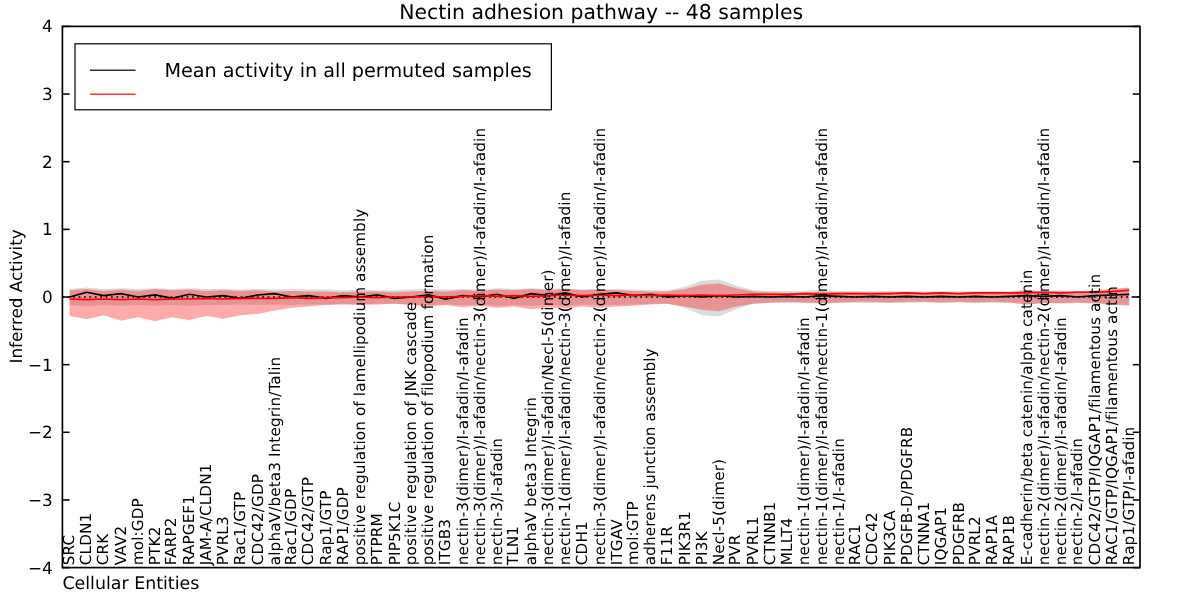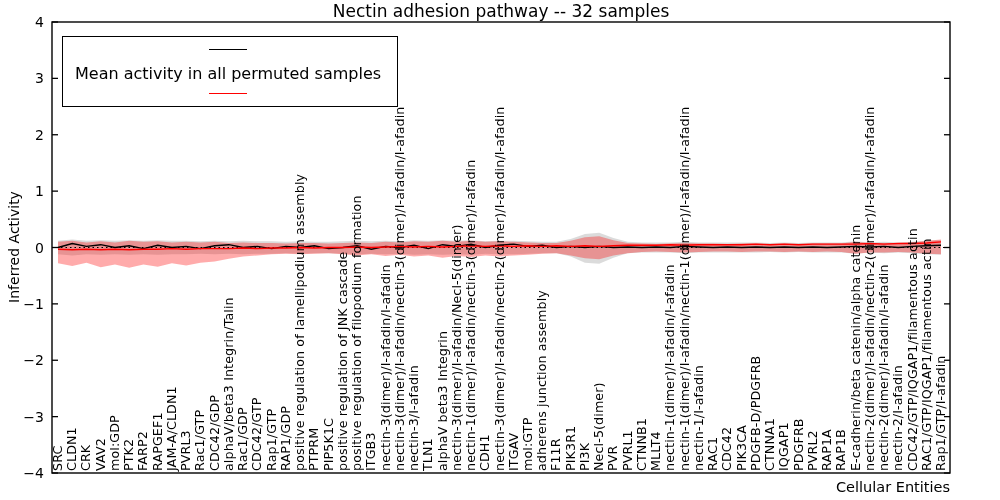--- a/index.html
+++ b/index.html
@@ -1,36 +1,36 @@
 <!DOCTYPE html>
 <html><head>
 <meta charset="utf-8">
 <style>
   html,body{margin:0;padding:0;background:#fff;}
   .figure{position:relative;width:1000px;height:500px;background:#ffffff;
           font-family:"DejaVu Sans","Liberation Sans",sans-serif;color:#000;overflow:hidden;}
   .title{position:absolute;left:52px;width:898px;top:1px;text-align:center;
          font-size:17px;line-height:20px;}
-  .xlabel{position:absolute;left:52px;width:898px;top:479px;text-align:right;font-size:14.5px;}
+  .xlabel{position:absolute;left:52px;width:898px;top:479px;text-align:left;font-size:14.5px;}
   .ylabel{position:absolute;left:14px;top:247px;transform:translate(-50%,-50%) rotate(-90deg);
           font-size:14px;white-space:nowrap;}
   #plot-svg{position:absolute;left:0;top:0;}
   .xtick-label{position:absolute;transform-origin:0 100%;transform:rotate(-90deg);
                white-space:nowrap;font-size:12.7px;line-height:12px;letter-spacing:0.1px;}
   .legend{position:absolute;left:62px;top:36px;background:#ffffff;border:1.5px solid #000;
           padding:7px 16px 7px 12px;z-index:5;}
-  .legend-row{display:flex;align-items:center;gap:14px;padding:5px 0;flex-direction:column;}
+  .legend-row{display:flex;align-items:center;gap:24px;padding:5px 0;}
   .legend-swatch{width:38px;height:0;border-top-width:1.6px;border-top-style:solid;flex:0 0 auto;}
   .legend-label{font-size:16px;white-space:nowrap;}
 </style>
 </head>
 <body>
 
 <div class="figure">
-  <div class="title">Nectin adhesion pathway -- 32 samples</div>
+  <div class="title">Nectin adhesion pathway -- 48 samples</div>
   <div class="ylabel">Inferred Activity</div>
 
   <svg id="plot-svg" width="1000" height="500">
       <polygon points="58,240.735 72.24193548387098,239.6075 86.48387096774194,240.735 100.7258064516129,240.17125 114.96774193548387,240.735 129.20967741935482,240.17125 143.4516129032258,240.735 157.69354838709677,240.17125 171.93548387096774,240.735 186.17741935483872,240.735 200.41935483870967,241.29875 214.66129032258064,240.735 228.90322580645162,241.29875 243.1451612903226,240.735 257.38709677419354,241.29875 271.6290322580645,241.29875 285.8709677419355,241.8625 300.11290322580646,241.29875 314.35483870967744,241.8625 328.5967741935484,241.8625 342.83870967741933,241.29875 357.0806451612903,240.735 371.3225806451613,241.29875 385.56451612903226,240.735 399.80645161290323,241.29875 414.0483870967742,240.17125 428.2903225806452,240.735 442.53225806451616,240.17125 456.7741935483871,240.735 471.01612903225805,240.17125 485.258064516129,241.29875 499.5,240.735 513.741935483871,240.735 527.983870967742,241.29875 542.2258064516129,241.8625 556.4677419354839,241.8625 570.7096774193549,239.04375 584.9516129032259,233.97 599.1935483870968,232.8425 613.4354838709677,237.91625 627.6774193548387,241.8625 641.9193548387096,242.42625 656.1612903225806,242.42625 670.4032258064516,242.42625 684.6451612903226,241.8625 698.8870967741935,242.42625 713.1290322580645,242.42625 727.3709677419355,242.42625 741.6129032258065,242.42625 755.8548387096774,242.42625 770.0967741935484,242.99 784.3387096774194,242.42625 798.5806451612904,242.99 812.8225806451613,242.42625 827.0645161290323,242.42625 841.3064516129032,242.42625 855.5483870967741,241.29875 869.7903225806451,242.42625 884.0322580645161,241.8625 898.2741935483871,242.42625 912.516129032258,241.8625 926.758064516129,240.735 941,240.17125 941,254.82875 926.758064516129,254.265 912.516129032258,253.1375 898.2741935483871,252.57375 884.0322580645161,253.1375 869.7903225806451,252.57375 855.5483870967741,253.70125 841.3064516129032,252.57375 827.0645161290323,252.57375 812.8225806451613,252.57375 798.5806451612904,252.01 784.3387096774194,252.57375 770.0967741935484,252.01 755.8548387096774,252.57375 741.6129032258065,252.57375 727.3709677419355,252.57375 713.1290322580645,252.57375 698.8870967741935,252.57375 684.6451612903226,253.1375 670.4032258064516,252.57375 656.1612903225806,252.57375 641.9193548387096,252.57375 627.6774193548387,253.1375 613.4354838709677,257.6475 599.1935483870968,263.84875 584.9516129032259,262.72125 570.7096774193549,256.52 556.4677419354839,253.1375 542.2258064516129,253.1375 527.983870967742,253.70125 513.741935483871,254.265 499.5,254.265 485.258064516129,253.70125 471.01612903225805,254.82875 456.7741935483871,254.265 442.53225806451616,254.82875 428.2903225806452,254.265 414.0483870967742,254.82875 399.80645161290323,253.70125 385.56451612903226,254.265 371.3225806451613,253.70125 357.0806451612903,254.265 342.83870967741933,253.70125 328.5967741935484,253.1375 314.35483870967744,253.1375 300.11290322580646,253.70125 285.8709677419355,253.1375 271.6290322580645,253.70125 257.38709677419354,253.70125 243.1451612903226,254.265 228.90322580645162,253.70125 214.66129032258064,254.265 200.41935483870967,253.70125 186.17741935483872,254.265 171.93548387096774,254.265 157.69354838709677,254.82875 143.4516129032258,254.265 129.20967741935482,254.82875 114.96774193548387,254.265 100.7258064516129,254.82875 86.48387096774194,254.265 72.24193548387098,255.3925 58,254.265" fill="#999999" fill-opacity="0.35" stroke="none"></polygon>
       <polygon points="58,241.8625 72.24193548387098,240.735 86.48387096774194,242.42625 100.7258064516129,241.29875 114.96774193548387,242.42625 129.20967741935482,240.735 143.4516129032258,241.8625 157.69354838709677,241.29875 171.93548387096774,242.42625 186.17741935483872,241.8625 200.41935483870967,242.42625 214.66129032258064,241.8625 228.90322580645162,242.99 243.1451612903226,242.42625 257.38709677419354,242.99 271.6290322580645,242.99 285.8709677419355,243.55375 300.11290322580646,242.99 314.35483870967744,242.99 328.5967741935484,243.55375 342.83870967741933,242.99 357.0806451612903,242.42625 371.3225806451613,242.99 385.56451612903226,241.8625 399.80645161290323,242.42625 414.0483870967742,241.29875 428.2903225806452,241.8625 442.53225806451616,240.735 456.7741935483871,241.8625 471.01612903225805,240.735 485.258064516129,241.8625 499.5,241.29875 513.741935483871,241.8625 527.983870967742,242.42625 542.2258064516129,242.99 556.4677419354839,242.99 570.7096774193549,240.735 584.9516129032259,237.3525 599.1935483870968,236.225 613.4354838709677,240.17125 627.6774193548387,242.99 641.9193548387096,243.55375 656.1612903225806,244.1175 670.4032258064516,243.55375 684.6451612903226,242.99 698.8870967741935,243.55375 713.1290322580645,243.55375 727.3709677419355,244.1175 741.6129032258065,243.55375 755.8548387096774,243.55375 770.0967741935484,244.1175 784.3387096774194,243.55375 798.5806451612904,244.1175 812.8225806451613,243.55375 827.0645161290323,243.55375 841.3064516129032,243.55375 855.5483870967741,241.8625 869.7903225806451,242.99 884.0322580645161,242.99 898.2741935483871,242.99 912.516129032258,242.42625 926.758064516129,240.735 941,239.6075 941,254.265 926.758064516129,253.70125 912.516129032258,252.57375 898.2741935483871,252.01 884.0322580645161,252.57375 869.7903225806451,252.57375 855.5483870967741,253.70125 841.3064516129032,252.01 827.0645161290323,251.44625 812.8225806451613,252.01 798.5806451612904,251.44625 784.3387096774194,252.01 770.0967741935484,251.44625 755.8548387096774,251.44625 741.6129032258065,252.01 727.3709677419355,251.44625 713.1290322580645,251.44625 698.8870967741935,252.01 684.6451612903226,252.57375 670.4032258064516,252.01 656.1612903225806,251.44625 641.9193548387096,252.01 627.6774193548387,253.1375 613.4354838709677,255.3925 599.1935483870968,259.33875 584.9516129032259,258.21125 570.7096774193549,255.3925 556.4677419354839,253.1375 542.2258064516129,253.70125 527.983870967742,254.82875 513.741935483871,255.3925 499.5,256.52 485.258064516129,255.3925 471.01612903225805,257.08375 456.7741935483871,255.95625 442.53225806451616,257.6475 428.2903225806452,255.3925 414.0483870967742,256.52 399.80645161290323,254.82875 385.56451612903226,255.95625 371.3225806451613,254.265 357.0806451612903,255.3925 342.83870967741933,254.265 328.5967741935484,253.1375 314.35483870967744,253.70125 300.11290322580646,254.265 285.8709677419355,253.70125 271.6290322580645,254.265 257.38709677419354,255.3925 243.1451612903226,256.52 228.90322580645162,258.775 214.66129032258064,261.59375 200.41935483870967,262.72125 186.17741935483872,265.54 171.93548387096774,263.285 157.69354838709677,266.6675 143.4516129032258,264.4125 129.20967741935482,267.795 114.96774193548387,264.4125 100.7258064516129,267.23125 86.48387096774194,262.72125 72.24193548387098,266.10375 58,263.285" fill="#ff0000" fill-opacity="0.33" stroke="none"></polygon>
       <line x1="52" y1="247.5" x2="950" y2="247.5" stroke="#000000" stroke-width="1.2" stroke-dasharray="1.5 3"></line>
       <polyline points="58,247.5 72.24193548387098,243.55375 86.48387096774194,246.3725 100.7258064516129,244.68125 114.96774193548387,247.5 129.20967741935482,245.80875 143.4516129032258,248.6275 157.69354838709677,245.245 171.93548387096774,247.5 186.17741935483872,246.3725 200.41935483870967,248.6275 214.66129032258064,245.80875 228.90322580645162,244.68125 243.1451612903226,247.5 257.38709677419354,246.3725 271.6290322580645,248.6275 285.8709677419355,246.3725 300.11290322580646,247.5 314.35483870967744,245.80875 328.5967741935484,248.6275 342.83870967741933,247.5 357.0806451612903,245.80875 371.3225806451613,249.19125 385.56451612903226,246.3725 399.80645161290323,247.5 414.0483870967742,245.245 428.2903225806452,248.6275 442.53225806451616,244.68125 456.7741935483871,246.3725 471.01612903225805,244.1175 485.258064516129,247.5 499.5,245.245 513.741935483871,244.1175 527.983870967742,246.3725 542.2258064516129,245.245 556.4677419354839,247.5 570.7096774193549,246.3725 584.9516129032259,247.5 599.1935483870968,246.3725 613.4354838709677,247.5 627.6774193548387,246.93625 641.9193548387096,247.5 656.1612903225806,246.93625 670.4032258064516,247.5 684.6451612903226,246.3725 698.8870967741935,246.93625 713.1290322580645,247.5 727.3709677419355,246.93625 741.6129032258065,247.5 755.8548387096774,246.93625 770.0967741935484,247.5 784.3387096774194,246.93625 798.5806451612904,247.5 812.8225806451613,246.93625 827.0645161290323,247.5 841.3064516129032,246.93625 855.5483870967741,246.3725 869.7903225806451,246.93625 884.0322580645161,246.3725 898.2741935483871,247.5 912.516129032258,246.3725 926.758064516129,245.80875 941,245.245" fill="none" stroke="#000000" stroke-width="1.4"></polyline>
       <polyline points="58,249.19125 72.24193548387098,249.755 86.48387096774194,249.19125 100.7258064516129,249.755 114.96774193548387,249.19125 129.20967741935482,249.755 143.4516129032258,249.19125 157.69354838709677,249.19125 171.93548387096774,248.6275 186.17741935483872,249.19125 200.41935483870967,248.6275 214.66129032258064,248.6275 228.90322580645162,248.6275 243.1451612903226,248.06375 257.38709677419354,248.6275 271.6290322580645,248.06375 285.8709677419355,248.06375 300.11290322580646,247.5 314.35483870967744,248.06375 328.5967741935484,247.5 342.83870967741933,247.5 357.0806451612903,246.93625 371.3225806451613,247.5 385.56451612903226,246.93625 399.80645161290323,246.3725 414.0483870967742,246.93625 428.2903225806452,246.3725 442.53225806451616,246.93625 456.7741935483871,246.3725 471.01612903225805,245.80875 485.258064516129,246.3725 499.5,245.80875 513.741935483871,246.3725 527.983870967742,245.80875 542.2258064516129,246.3725 556.4677419354839,245.80875 570.7096774193549,246.3725 584.9516129032259,245.80875 599.1935483870968,246.3725 613.4354838709677,245.80875 627.6774193548387,245.245 641.9193548387096,245.245 656.1612903225806,245.245 670.4032258064516,244.68125 684.6451612903226,245.245 698.8870967741935,244.68125 713.1290322580645,244.68125 727.3709677419355,244.68125 741.6129032258065,244.68125 755.8548387096774,244.1175 770.0967741935484,244.68125 784.3387096774194,244.1175 798.5806451612904,244.68125 812.8225806451613,244.1175 827.0645161290323,244.1175 841.3064516129032,244.1175 855.5483870967741,244.1175 869.7903225806451,243.55375 884.0322580645161,244.1175 898.2741935483871,243.55375 912.516129032258,243.55375 926.758064516129,242.99 941,241.8625" fill="none" stroke="#ff0000" stroke-width="1.4"></polyline>
       <rect x="52" y="22" width="898" height="451" fill="none" stroke="#000" stroke-width="1.4"></rect>
       <line x1="52" y1="22" x2="58" y2="22" stroke="#000" stroke-width="1.3"></line>

